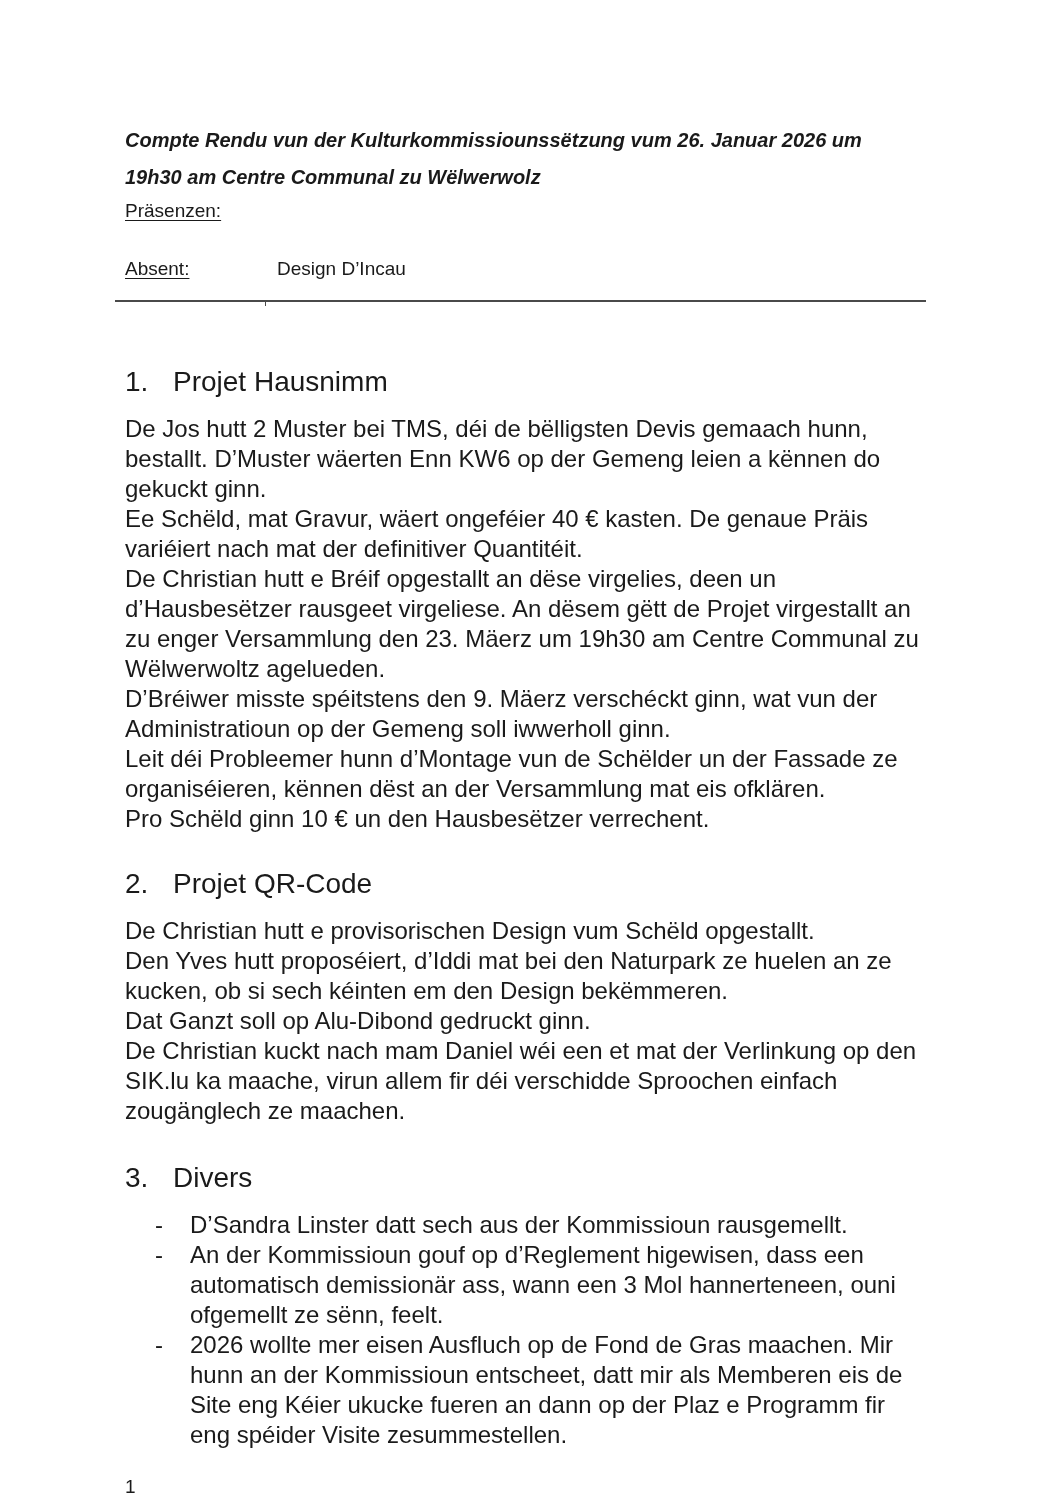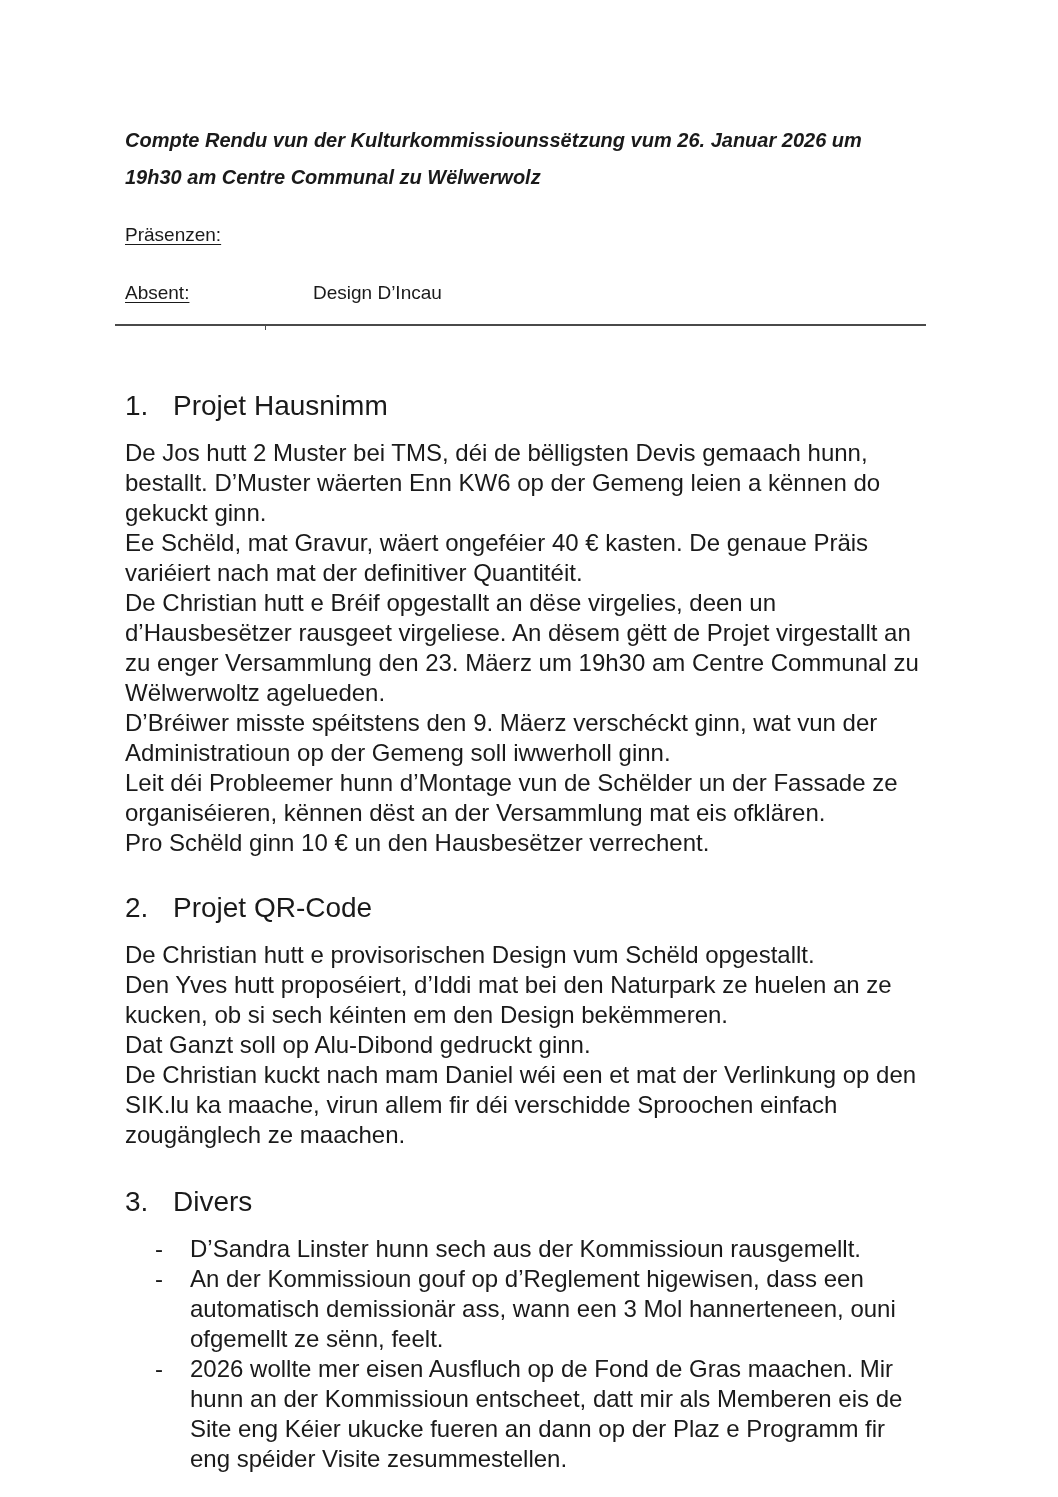--- a/index.html
+++ b/index.html
@@ -15,26 +15,25 @@
     padding: 122px 134px 0 125px;
     overflow: hidden;
   }
   .doc-title {
     font-weight: 700;
     font-style: italic;
     font-size: 20px;
     line-height: 37px;
   }
   .attendance {
-    margin-top: 24px;
     font-size: 19px;
     line-height: 30px;
   }
   .att-row { display: flex; }
-  .att-row.absent { margin-top: 28px; gap: 36px; }
+  .att-row.absent { margin-top: 28px; }
   .att-label {
     flex: 0 0 152px;
     text-decoration: underline;
     text-underline-offset: 3px;
   }
   .att-value { flex: 1; }
   .rule {
     position: relative;
     margin-top: 16px;
     margin-left: -10px;
@@ -116,21 +115,21 @@
     <div class="para">De Christian kuckt nach mam Daniel wéi een et mat der Verlinkung op den SIK.lu ka maache, virun allem fir déi verschidde Sproochen einfach zougänglech ze maachen.</div>
   </div>
 
   <div class="section-heading sh-3">
     <span class="h-num">3.</span>
     <span class="h-text">Divers</span>
   </div>
   <div class="body-text">
     <div class="bullet">
       <span class="b-marker">-</span>
-      <span class="b-text">D’Sandra Linster hunn sech aus der Kommissioun rausgemellt.</span>
+      <span class="b-text">D’Sandra Linster datt sech aus der Kommissioun rausgemellt.</span>
     </div>
     <div class="bullet">
       <span class="b-marker">-</span>
       <span class="b-text">An der Kommissioun gouf op d’Reglement higewisen, dass een automatisch demissionär ass, wann een 3 Mol hannerteneen, ouni ofgemellt ze sënn, feelt.</span>
     </div>
     <div class="bullet">
       <span class="b-marker">-</span>
       <span class="b-text">2026 wollte mer eisen Ausfluch op de Fond de Gras maachen. Mir hunn an der Kommissioun entscheet, datt mir als Memberen eis de Site eng Kéier ukucke fueren an dann op der Plaz e Programm fir eng spéider Visite zesummestellen.</span>
     </div>
   </div>

